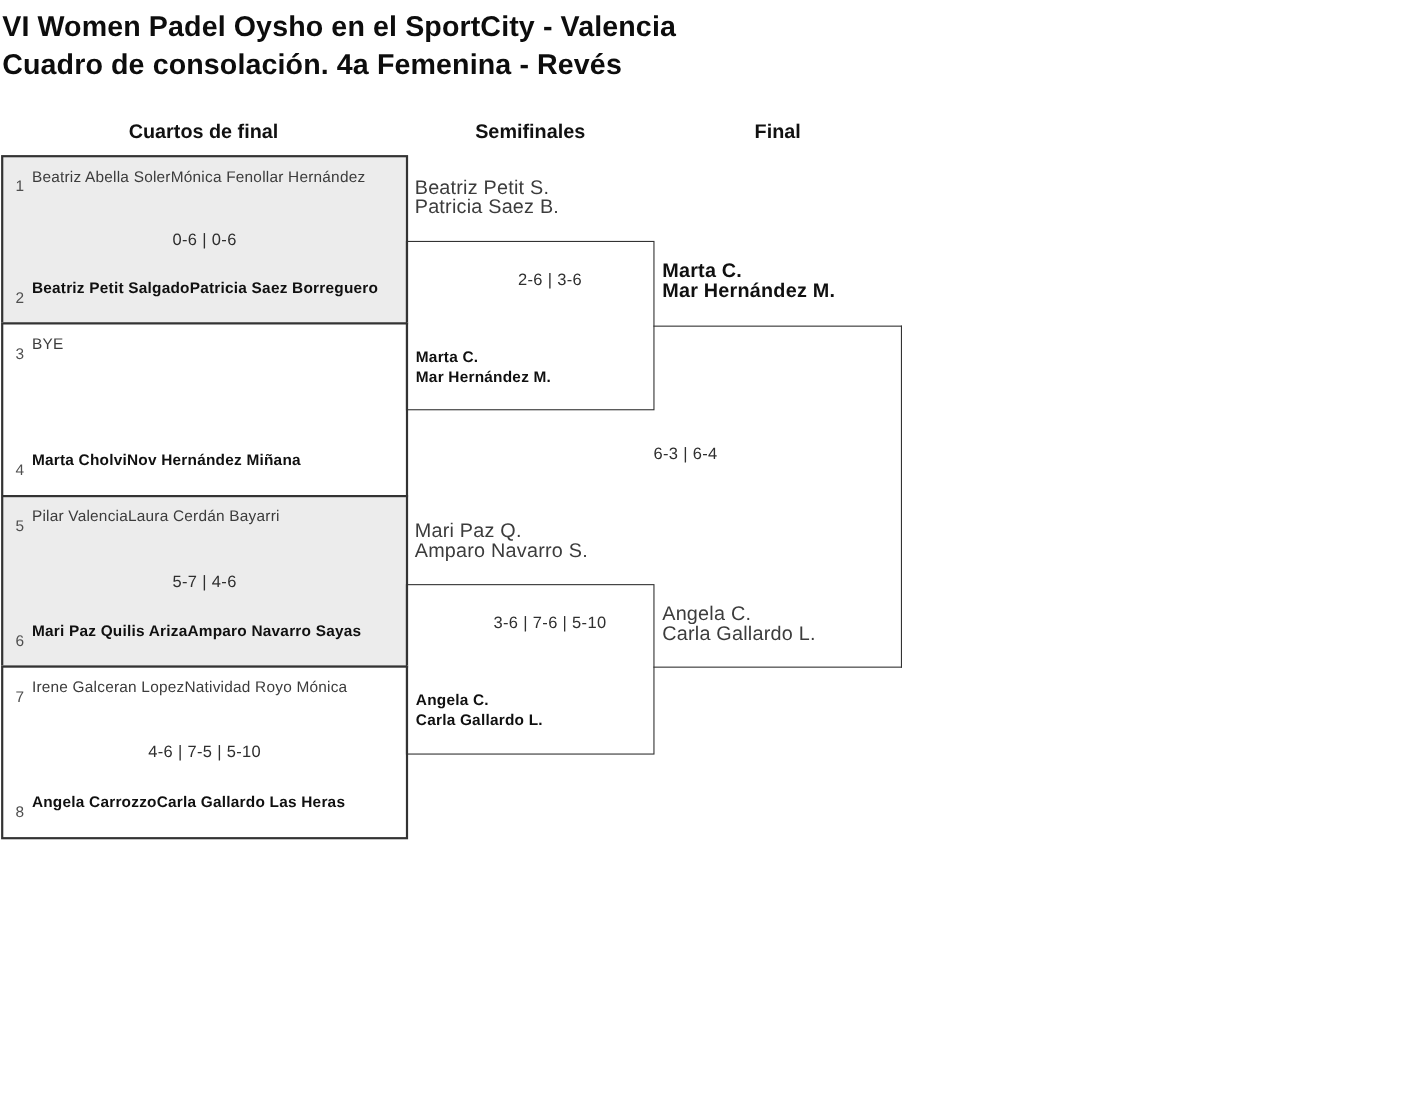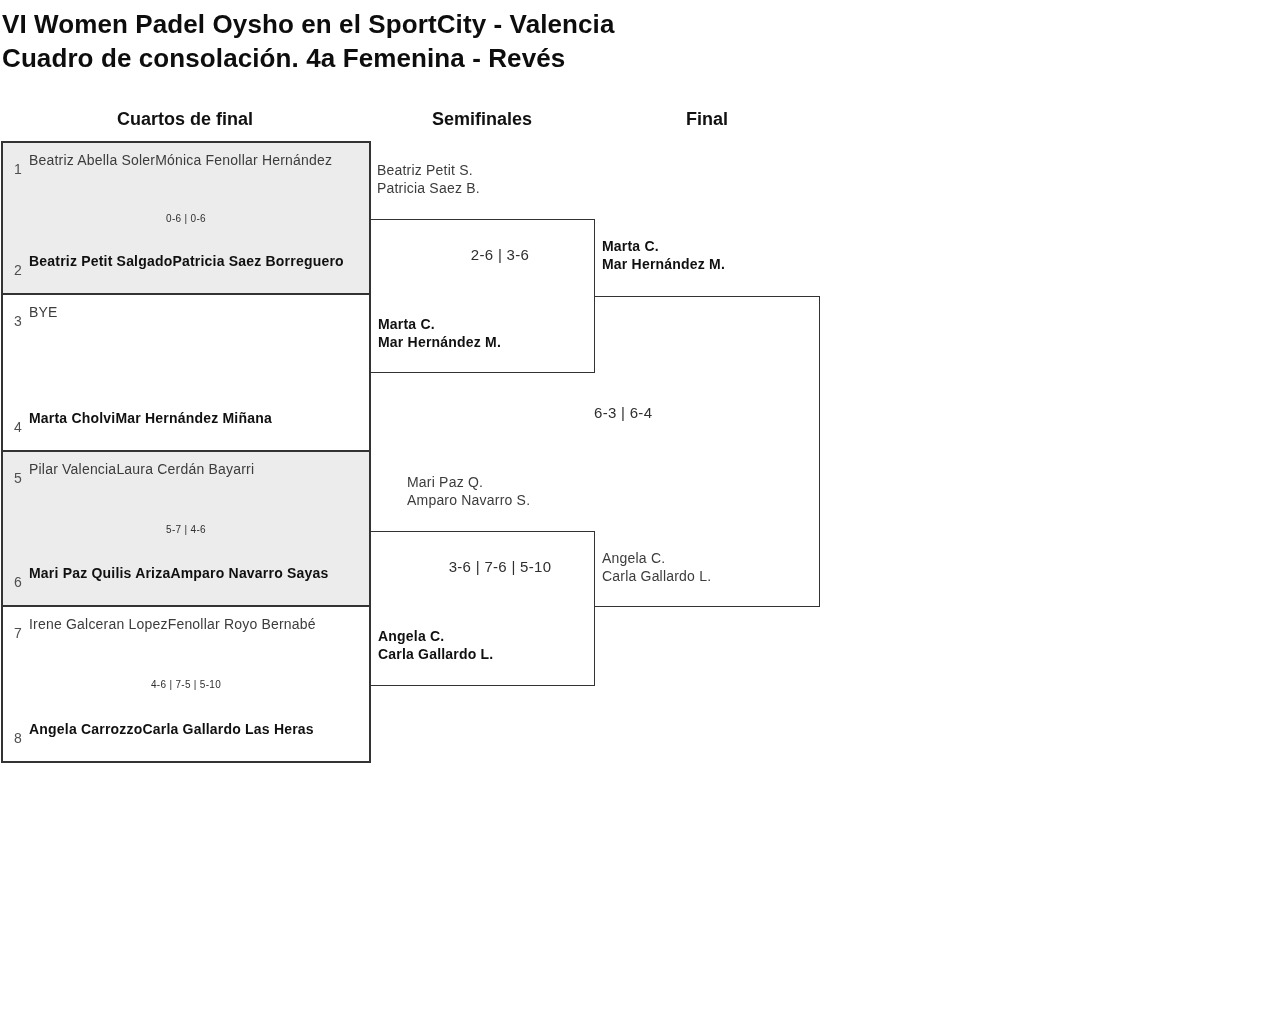--- a/index.html
+++ b/index.html
@@ -74,29 +74,29 @@
     letter-spacing: 0.2px;
   }
   .names span:empty { display: none; }
   .winner .names, .float-team.winner { font-weight: 700; color: #101010; }
   .score-line {
     position: absolute;
     left: 0; right: 0;
     top: 50%;
     transform: translateY(-50%);
     text-align: center;
-    font-size: 10px;
+    font-size: 15px;
     color: #2f2f2f;
     letter-spacing: 0.3px;
   }
 
   
   .float-team {
     position: absolute;
-    font-size: 14px;
+    font-size: 18px;
     line-height: 18px;
     color: #3c3c3c;
     letter-spacing: 0.2px;
   }
   .float-team span { display: block; }
 
   
   .sf-box {
     position: absolute;
     left: 369px;
@@ -185,21 +185,21 @@
       <span class="names">
         <span>BYE</span>
 
       </span>
     </div>
     <div class="score-line"></div>
     <div class="team-row bottom winner">
       <span class="seed">4</span>
       <span class="names">
         <span>Marta Cholvi</span>
-        <span>Mar Hernández Miñana</span>
+        <span>Nov Hernández Miñana</span>
       </span>
     </div>
   </div>
 
   <div class="qf-block alt" style="top:450px;height:157px;">
     <div class="team-row top">
       <span class="seed">5</span>
       <span class="names">
         <span>Pilar Valencia</span>
         <span>Laura Cerdán Bayarri</span>
@@ -213,21 +213,21 @@
         <span>Amparo Navarro Sayas</span>
       </span>
     </div>
   </div>
 
   <div class="qf-block" style="top:605px;height:158px;">
     <div class="team-row top">
       <span class="seed">7</span>
       <span class="names">
         <span>Irene Galceran Lopez</span>
-        <span>Fenollar Royo Bernabé</span>
+        <span>Natividad Royo Mónica</span>
       </span>
     </div>
     <div class="score-line">4-6 | 7-5 | 5-10</div>
     <div class="team-row bottom winner">
       <span class="seed">8</span>
       <span class="names">
         <span>Angela Carrozzo</span>
         <span>Carla Gallardo Las Heras</span>
       </span>
     </div>
@@ -238,21 +238,21 @@
     <span>Patricia Saez B.</span>
   </div>
   <div class="sf-box" style="top:219px;height:154px;">
     <div class="box-score">2-6 | 3-6</div>
     <div class="box-winner">
       <span>Marta C.</span>
       <span>Mar Hernández M.</span>
     </div>
   </div>
 
-  <div class="float-team" style="left:377px;top:473px;margin-left:30px;">
+  <div class="float-team" style="left:377px;top:473px;">
     <span>Mari Paz Q.</span>
     <span>Amparo Navarro S.</span>
   </div>
   <div class="sf-box" style="top:531px;height:155px;padding-left:48px;">
     <div class="box-score">3-6 | 7-6 | 5-10</div>
     <div class="box-winner">
       <span>Angela C.</span>
       <span>Carla Gallardo L.</span>
     </div>
   </div>

